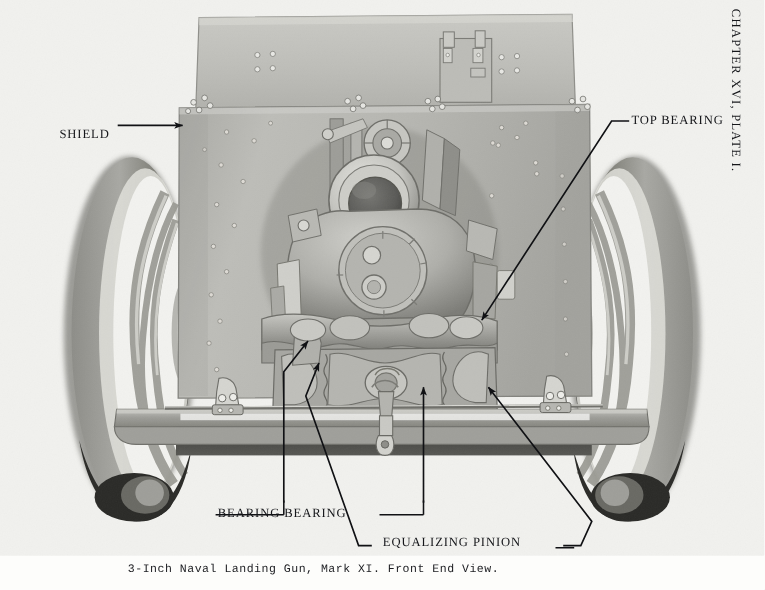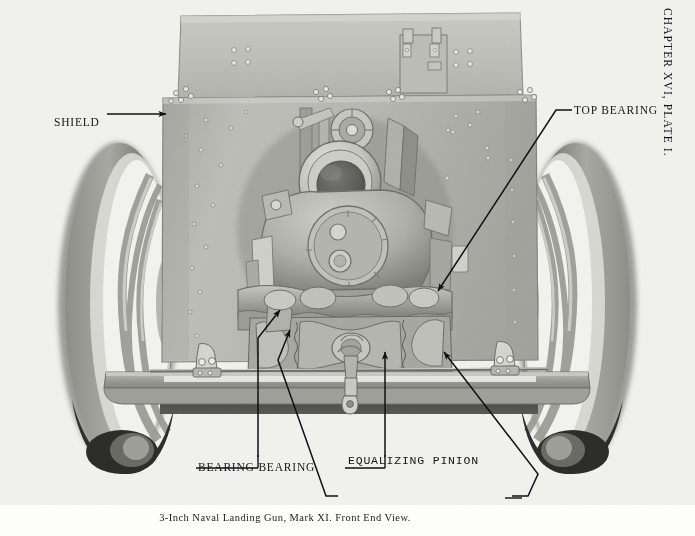--- a/index.html
+++ b/index.html
@@ -24,34 +24,34 @@
     position:absolute;
     font-family:"Liberation Serif", serif;
     color:#15161a;
     letter-spacing:.8px;
     white-space:nowrap;
     font-size:11.5px;
   }
   #lab-shield{left:54px;top:116px;}
   #lab-topcarriage{left:574px;top:104px;}
   #lab-pintle{left:198px;top:461px;}
-  #lab-pinion{left:348px;top:454px;font-family:Liberation Mono, monospace;}
+  #lab-pinion{left:348px;top:487px;}
   #lab-geararms{left:348px;top:489px;}
   
   #chapter{
     position:absolute;left:662px;top:8px;
     font-family:"Liberation Serif", serif;
     font-size:11.5px;letter-spacing:1.1px;color:#15161a;
     writing-mode:vertical-rl;text-orientation:mixed;
     white-space:nowrap;
   }
   
   #caption{
     position:absolute;left:0;top:512px;width:570px;text-align:center;
-    font-family:Liberation Serif, serif;
+    font-family:Liberation Mono, monospace;
     font-size:10.5px;letter-spacing:.45px;color:#1b1c20;
     white-space:nowrap;
   }
 </style>
 </head>
 <body>
 
 <div id="plate">
 
   <div class="photo"></div>

